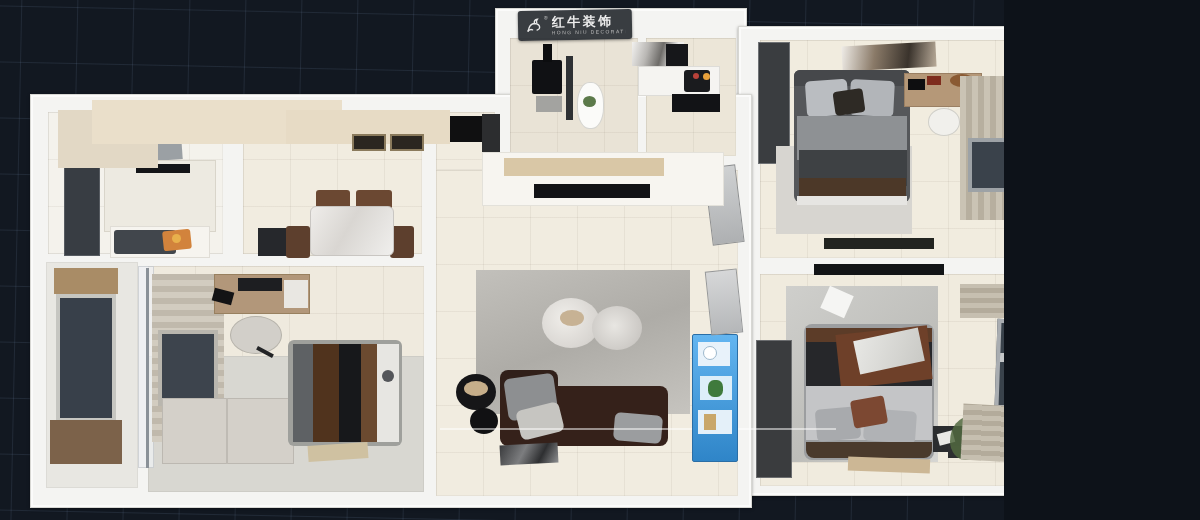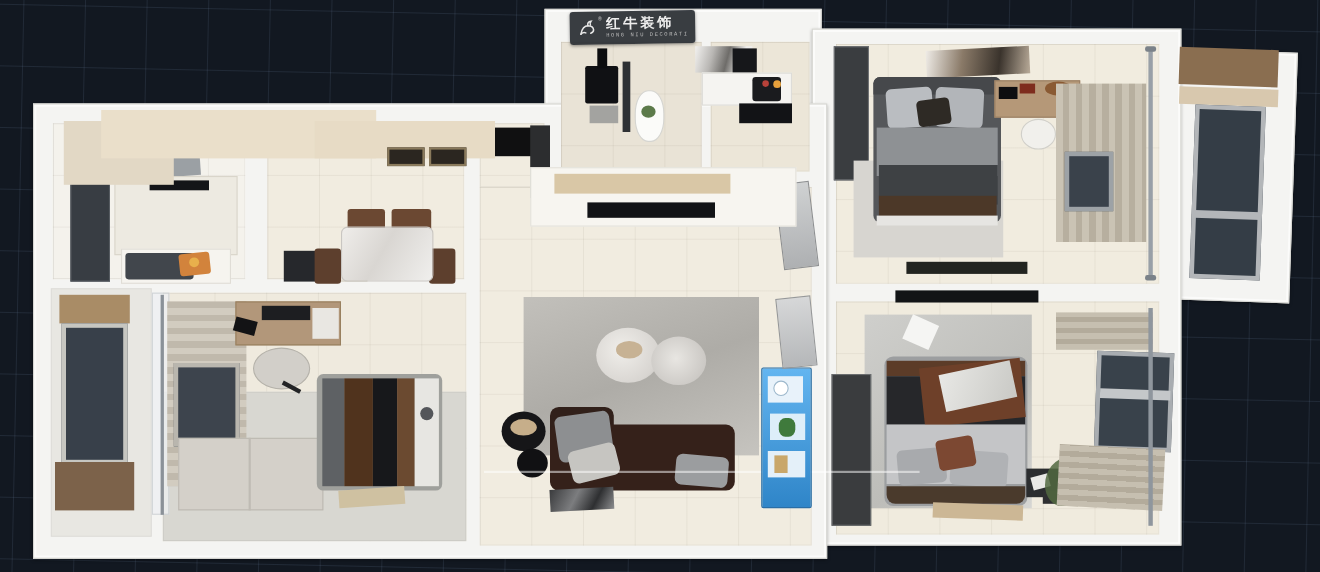--- a/index.html
+++ b/index.html
@@ -1,19 +1,19 @@
 <!DOCTYPE html>
 <html><head>
 <meta charset="utf-8">
 <style>
   html,body{margin:0;padding:0;background:#0d1219;}
   .canvas{
-    position:relative; width:1200px; height:520px; overflow:hidden;
+    position:relative; width:1004px; height:520px; overflow:hidden;
     background:#121821;
-    font-family:Liberation Mono, monospace;
+    font-family:Liberation Sans, sans-serif;
   }
   .grid-bg{
     position:absolute; left:-40px; top:-40px; right:-40px; bottom:-40px;
     background-image:
       linear-gradient(rgba(125,150,185,0.14) 1px, transparent 1px),
       linear-gradient(90deg, rgba(125,150,185,0.14) 1px, transparent 1px);
     background-size:56px 56px;
     transform:rotate(1.2deg);
   }
   .plan{position:absolute; inset:0;}

